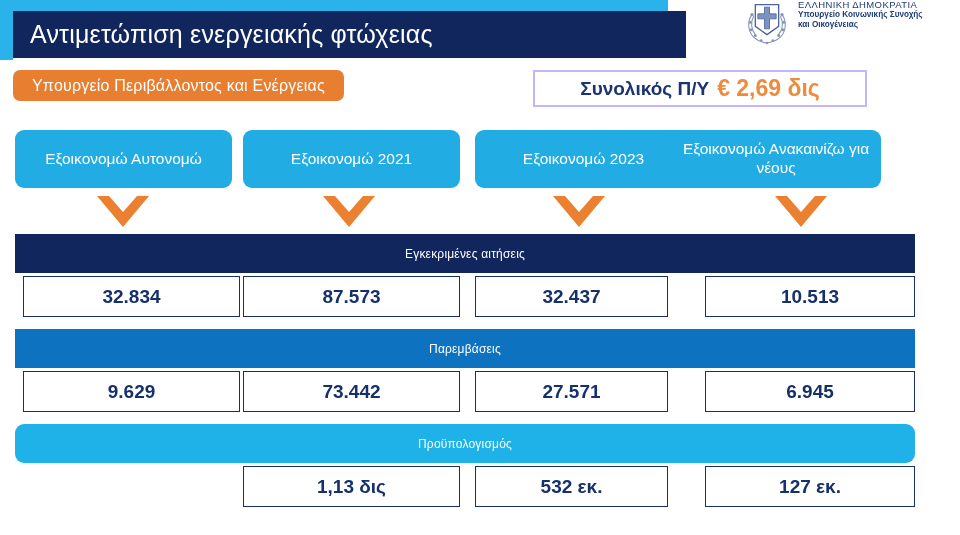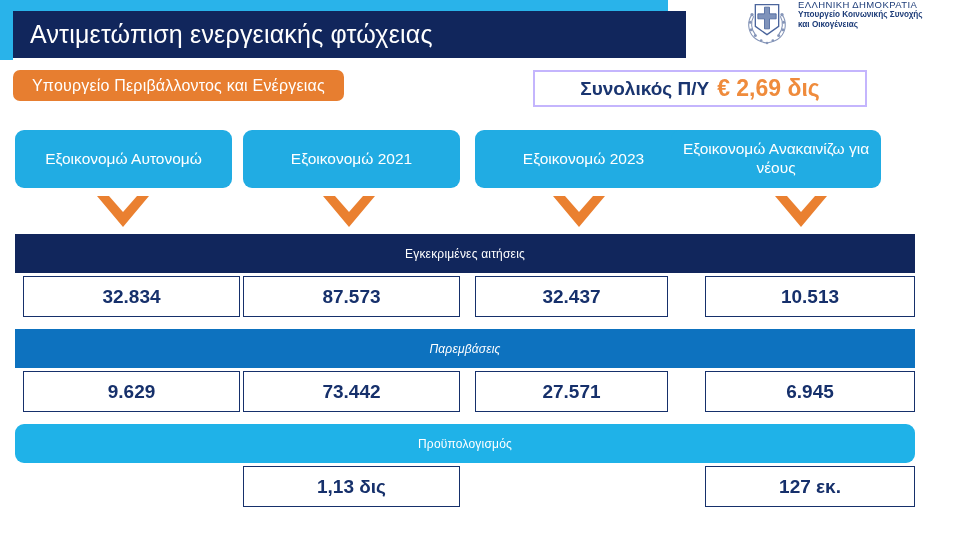--- a/index.html
+++ b/index.html
@@ -210,21 +210,21 @@
     justify-content: center;
   }
   .sec-header span {
     color: #ffffff;
     font-size: 12px;
     font-weight: 400;
     letter-spacing: 0.2px;
     white-space: nowrap;
   }
   .sec-0 .sec-header { background: #11265c; }
-  .sec-1 .sec-header { background: #0d72bf; font-style: italic; }
+  .sec-1 .sec-header { background: #0d72bf; }
   .sec-2 .sec-header { background: #1fb2e8; border-radius: 9px; }
 
   .sec-values {
     position: relative;
     height: 41px;
     margin-top: 3px;
   }
   .val-cell {
     position: absolute;
     top: 0;
@@ -369,19 +369,22 @@
   </div>
 
   <div class="section sec-2">
     <div class="sec-header">
       <span>Προϋπολογισμός</span>
     </div>
     <div class="sec-values">
       <div class="val-cell val-1">
         <span>1,13 δις</span>
       </div>
+      <div class="val-cell val-2">
+        <span>532 εκ.</span>
+      </div>
       <div class="val-cell val-3">
         <span>127 εκ.</span>
       </div>
     </div>
   </div>
 
 </div>
 
 </body></html>

